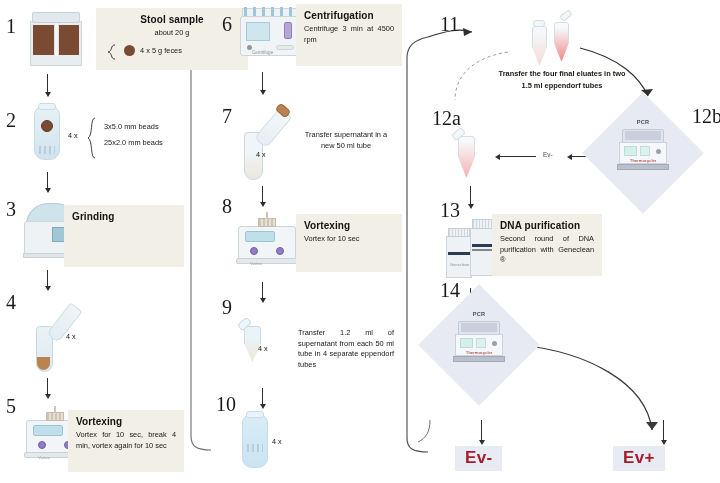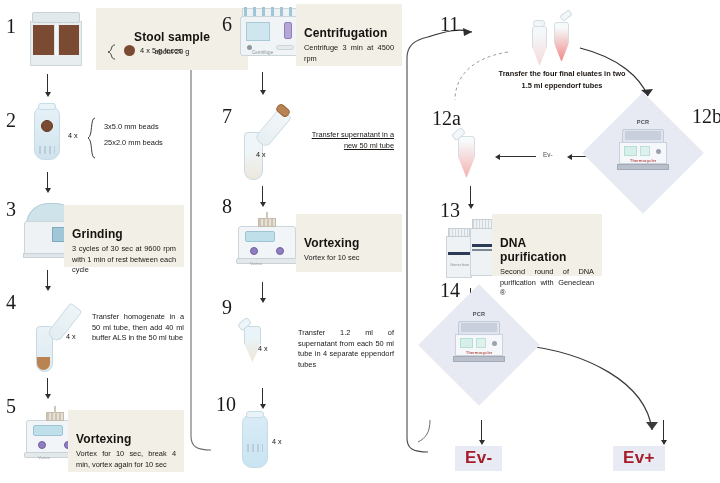--- a/index.html
+++ b/index.html
@@ -23,22 +23,22 @@
   }
 
   
   .cardbox {
     position: absolute;
     background: #f1efe6;
     padding: 6px 8px;
   }
   .cardbox.plain { background: #f1efe6; }
   .cap-title {
-    font-size: 12px; font-weight: bold; color: #15120f;
-    margin-bottom: 3px; letter-spacing: .1px; margin-top: 16px;
+    font-size: 10px; font-weight: bold; color: #15120f;
+    margin-bottom: 3px; letter-spacing: .1px;
   }
   .cap-body {
     font-size: 7.4px; color: #1b1714; line-height: 1.45;
     text-align: justify;
   }
   .cap-center { text-align: center; }
 
   
   .freetext {
     position: absolute;
@@ -290,35 +290,31 @@
 
   <div class="stepnum" style="left:6px; top:199px;">3</div>
   <div class="icon" style="left:24px; top:203px; width:58px; height:58px;">
     <div class="grind-dome"></div>
     <div class="grind-body"></div>
     <div class="grind-screen"></div>
     <div class="grind-base"></div>
   </div>
   <div class="cardbox" style="left:64px; top:205px; width:120px; height:62px;">
     <div class="cap-title">Grinding</div>
-    <div class="cap-body">3 cycles of 30 sec at 9600 rpm with 1 min of rest between each cycle</div>
   </div>
 
   <div class="arrow-v" style="left:47px; top:270px; height:16px;"></div>
 
   <div class="stepnum" style="left:6px; top:292px;">4</div>
   <div class="icon" style="left:30px; top:298px; width:60px; height:78px;">
     <div class="recv-tube" style="left:6px; top:28px;"></div>
     <div class="recv-sed" style="left:7px; bottom:6px;"></div>
     <div class="pour-tube" style="left:16px; top:-4px;"></div>
   </div>
   <div class="mult" style="left:66px; top:332px;">4 x</div>
-  <div class="cardbox plain" style="left:84px; top:306px; width:108px; height:62px; background:transparent;">
-    <div class="cap-body">Transfer homogenate in a 50 ml tube, then add 40 ml buffer ALS in the 50 ml tube</div>
-  </div>
 
   <div class="arrow-v" style="left:47px; top:378px; height:16px;"></div>
 
   <div class="stepnum" style="left:6px; top:396px;">5</div>
   <div class="icon" style="left:26px; top:412px; width:64px; height:58px;">
     <div class="vx-body"></div>
     <div class="vx-screen"></div>
     <div class="vx-knob" style="left:12px; top:29px;"></div>
     <div class="vx-knob" style="left:38px; top:29px;"></div>
     <div class="vx-head"></div>
@@ -350,21 +346,21 @@
   <div class="arrow-v" style="left:262px; top:72px; height:18px;"></div>
 
   <div class="stepnum" style="left:222px; top:106px;">7</div>
   <div class="icon" style="left:240px; top:100px; width:60px; height:80px;">
     <div class="t7-recv" style="left:4px; top:32px;"></div>
     <div class="t7-tilt" style="left:14px; top:-2px;"></div>
     <div class="t7-cap" style="left:36px; top:6px; transform:rotate(40deg);"></div>
   </div>
   <div class="mult" style="left:256px; top:150px;">4 x</div>
   <div class="cardbox plain" style="left:290px; top:124px; width:112px; height:34px; background:transparent;">
-    <div class="cap-body" style="text-align:right;text-decoration:underline;">Transfer supernatant in a new 50 ml tube</div>
+    <div class="cap-body" style="text-align:center;">Transfer supernatant in a new 50 ml tube</div>
   </div>
 
   <div class="arrow-v" style="left:262px; top:186px; height:16px;"></div>
 
   <div class="stepnum" style="left:222px; top:196px;">8</div>
   <div class="icon" style="left:238px; top:218px; width:64px; height:58px;">
     <div class="vx-body"></div>
     <div class="vx-screen"></div>
     <div class="vx-knob" style="left:12px; top:29px;"></div>
     <div class="vx-knob" style="left:38px; top:29px;"></div>

